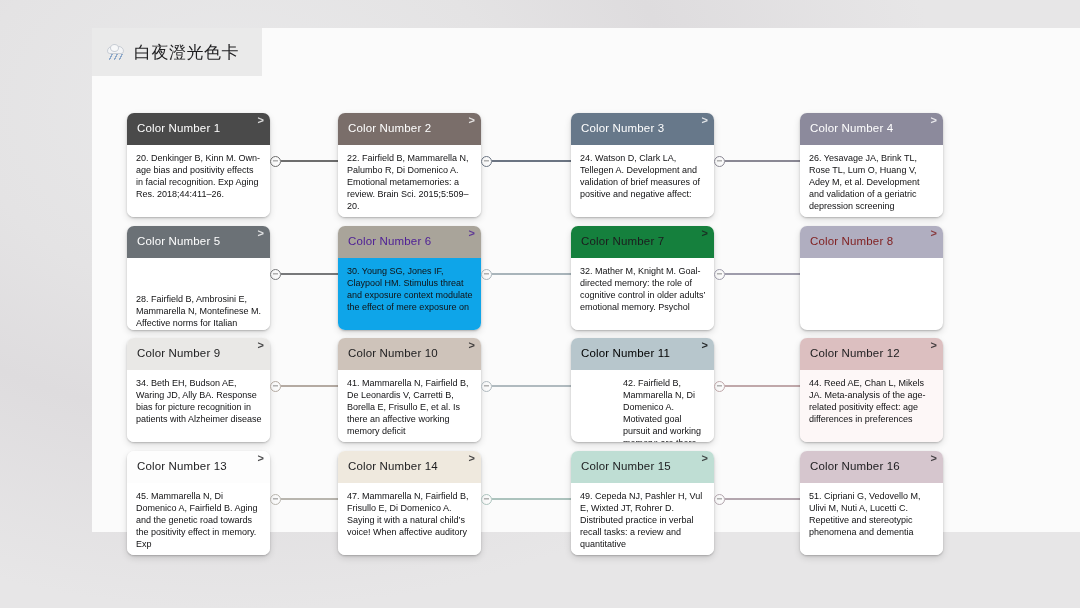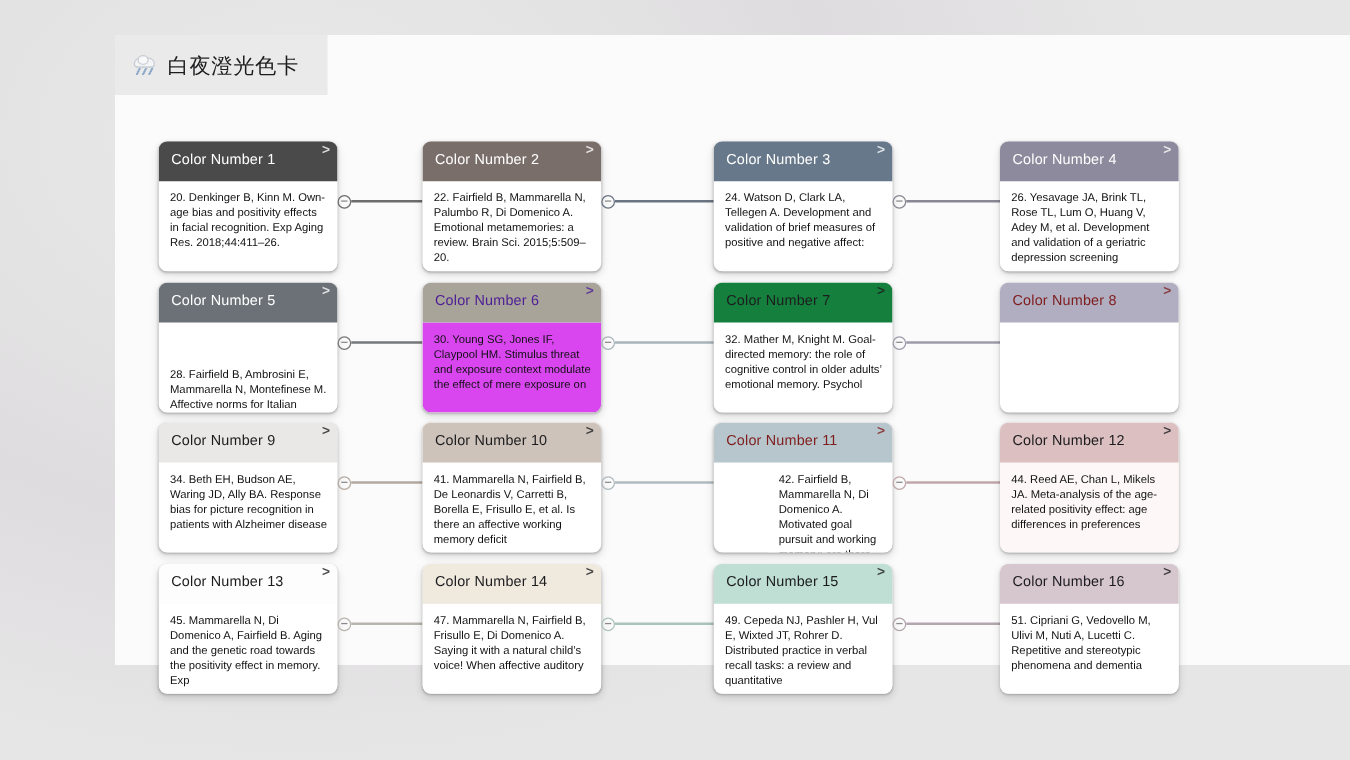--- a/index.html
+++ b/index.html
@@ -217,21 +217,21 @@
             <span class="title">Color Number 5</span>
             <span class="chev">&gt;</span>
           </div>
           <div class="bdy" style="background: rgb(255, 255, 255); margin-top: 28px;">28. Fairfield B, Ambrosini E, Mammarella N, Montefinese M. Affective norms for Italian words in older adults: age differences</div>
         </div>
         <div class="card" style="left: 246px; background: rgb(255, 255, 255);">
           <div class="hdr" style="background: rgb(169, 164, 154); color: #4c1d95;">
             <span class="title">Color Number 6</span>
             <span class="chev">&gt;</span>
           </div>
-          <div class="bdy" style="background: #d946ef;">30. Young SG, Jones IF, Claypool HM. Stimulus threat and exposure context modulate the effect of mere exposure on</div>
+          <div class="bdy" style="background: #0ea5e9;">30. Young SG, Jones IF, Claypool HM. Stimulus threat and exposure context modulate the effect of mere exposure on</div>
         </div>
         <div class="card" style="left: 479px; background: rgb(255, 255, 255);">
           <div class="hdr" style="background: #15803d; color: rgb(28, 28, 30);">
             <span class="title">Color Number 7</span>
             <span class="chev">&gt;</span>
           </div>
           <div class="bdy" style="background: rgb(255, 255, 255);">32. Mather M, Knight M. Goal-directed memory: the role of cognitive control in older adults’ emotional memory. Psychol</div>
         </div>
         <div class="card" style="left: 708px; background: rgb(255, 255, 255);">
           <div class="hdr" style="background: rgb(176, 174, 192); color: #7f1d1d;">
@@ -261,21 +261,21 @@
           <div class="bdy" style="background: rgb(255, 255, 255);">34. Beth EH, Budson AE, Waring JD, Ally BA. Response bias for picture recognition in patients with Alzheimer disease</div>
         </div>
         <div class="card" style="left: 246px; background: rgb(255, 255, 255);">
           <div class="hdr" style="background: rgb(206, 195, 186); color: rgb(28, 28, 30);">
             <span class="title">Color Number 10</span>
             <span class="chev">&gt;</span>
           </div>
           <div class="bdy" style="background: rgb(255, 255, 255);">41. Mammarella N, Fairfield B, De Leonardis V, Carretti B, Borella E, Frisullo E, et al. Is there an affective working memory deficit</div>
         </div>
         <div class="card" style="left: 479px; background: rgb(255, 255, 255);">
-          <div class="hdr" style="background: rgb(183, 198, 204); color: #7f1d1d;">
+          <div class="hdr" style="background: rgb(183, 198, 204); color: #000000;">
             <span class="title">Color Number 11</span>
             <span class="chev">&gt;</span>
           </div>
           <div class="bdy" style="background: rgb(255, 255, 255); margin-left: 43px;">42. Fairfield B, Mammarella N, Di Domenico A. Motivated goal pursuit and working memory: are there age-related</div>
         </div>
         <div class="card" style="left: 708px; background: rgb(253, 247, 247);">
           <div class="hdr" style="background: rgb(220, 191, 192); color: rgb(28, 28, 30);">
             <span class="title">Color Number 12</span>
             <span class="chev">&gt;</span>
           </div>

